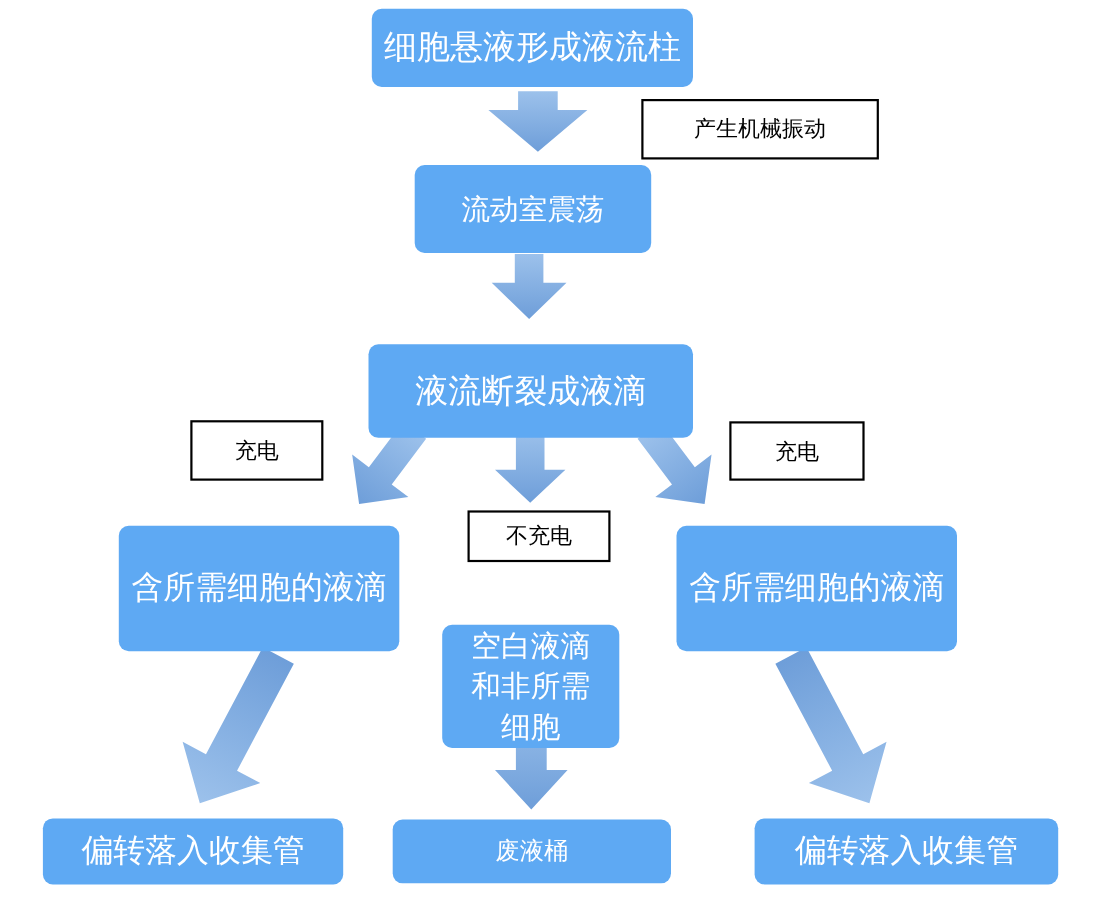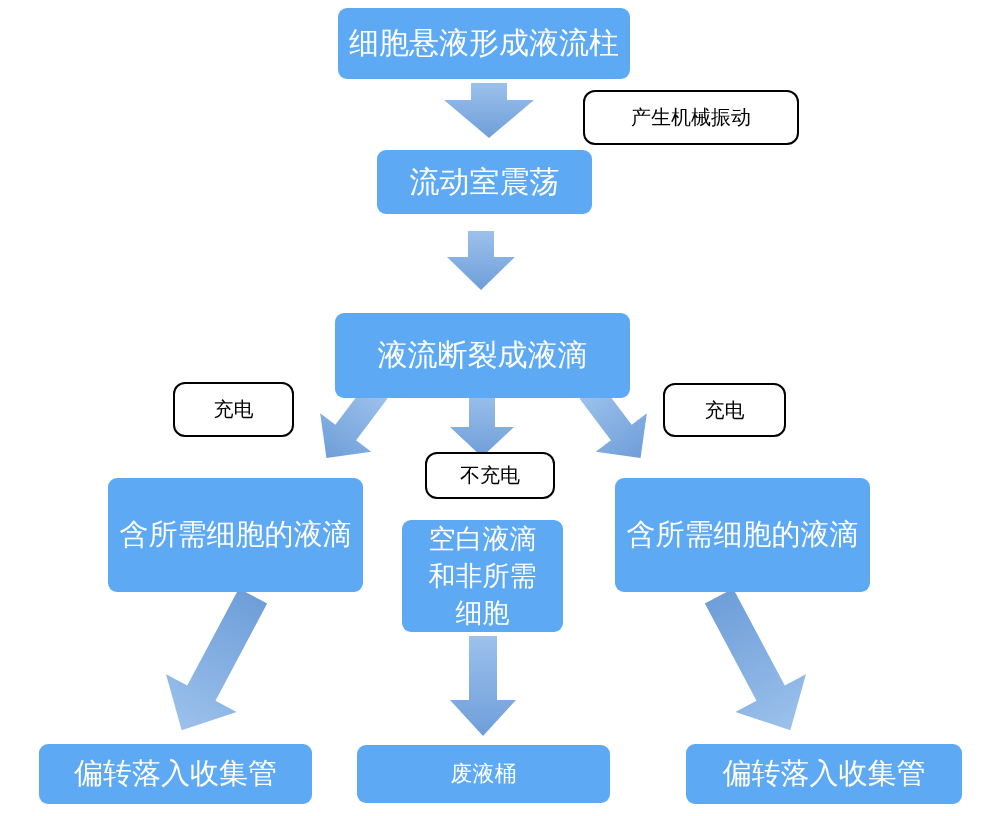--- a/index.html
+++ b/index.html
@@ -21,35 +21,35 @@
     top: 0;
   }
   .node {
     position: absolute;
     display: flex;
     align-items: center;
     justify-content: center;
     text-align: center;
     box-sizing: border-box;
     white-space: nowrap;
-    border-radius: 12px;
   }
   .blue {
     background: var(--box-fill, #5EA9F3);
     color: var(--box-text, #ffffff);
     border-radius: 9px;
   }
   .label {
     background: var(--label-fill, #ffffff);
     border: 2px solid var(--label-border, #000000);
     color: var(--label-text, #000000);
     font-size: 20px;
   }
   .col {
     flex-direction: column;
+    margin-top: 48px;
   }
 </style>
 </head>
 <body>
 
 <div class="canvas">
 
   <svg class="arrows" width="1000" height="816" viewBox="0 0 1000 816" aria-hidden="true">
     <defs>
       <linearGradient id="gradShort" x1="0" y1="0" x2="0" y2="1">
@@ -76,29 +76,29 @@
 
     <path fill="url(#gradShort)" transform="translate(483,636)" d="M -14 0 L 14 0 L 14 64 L 33 64 L 0 100 L -33 64 L -14 64 Z"></path>
 
     <path fill="url(#gradLong)" transform="translate(719,596) rotate(-28)" d="M -16 0 L 16 0 L 16 110 L 40 110 L 0 152 L -40 110 L -16 110 Z"></path>
   </svg>
 
   <div class="node blue" style="left:338px; top:8px; width:292px; height:71px; font-size:30px">细胞悬液形成液流柱</div>
 
   <div class="node label" style="left:583px; top:90px; width:216px; height:55px">产生机械振动</div>
 
-  <div class="node blue" style="left:377px; top:150px; width:215px; height:64px; font-size:30px">流动室震荡</div>
+  <div class="node blue" style="left:377px; top:150px; width:215px; height:80px; font-size:26px">流动室震荡</div>
 
   <div class="node blue" style="left:335px; top:313px; width:295px; height:85px; font-size:30px">液流断裂成液滴</div>
 
   <div class="node label" style="left:173px; top:382px; width:121px; height:55px">充电</div>
 
   <div class="node label" style="left:663px; top:383px; width:123px; height:54px">充电</div>
 
-  <div class="node label" style="left:425px; top:452px; width:130px; height:47px">不充电</div>
+  <div class="node label" style="left:425px; top:464px; width:130px; height:47px">不充电</div>
 
   <div class="node blue" style="left:108px; top:478px; width:255px; height:114px; font-size:29px">含所需细胞的液滴</div>
 
   <div class="node blue col" style="left:402px; top:520px; width:161px; height:112px; font-size:27px; line-height:37px">
     <div>空白液滴</div>
     <div>和非所需</div>
     <div>细胞</div>
   </div>
 
   <div class="node blue" style="left:615px; top:478px; width:255px; height:114px; font-size:29px">含所需细胞的液滴</div>

